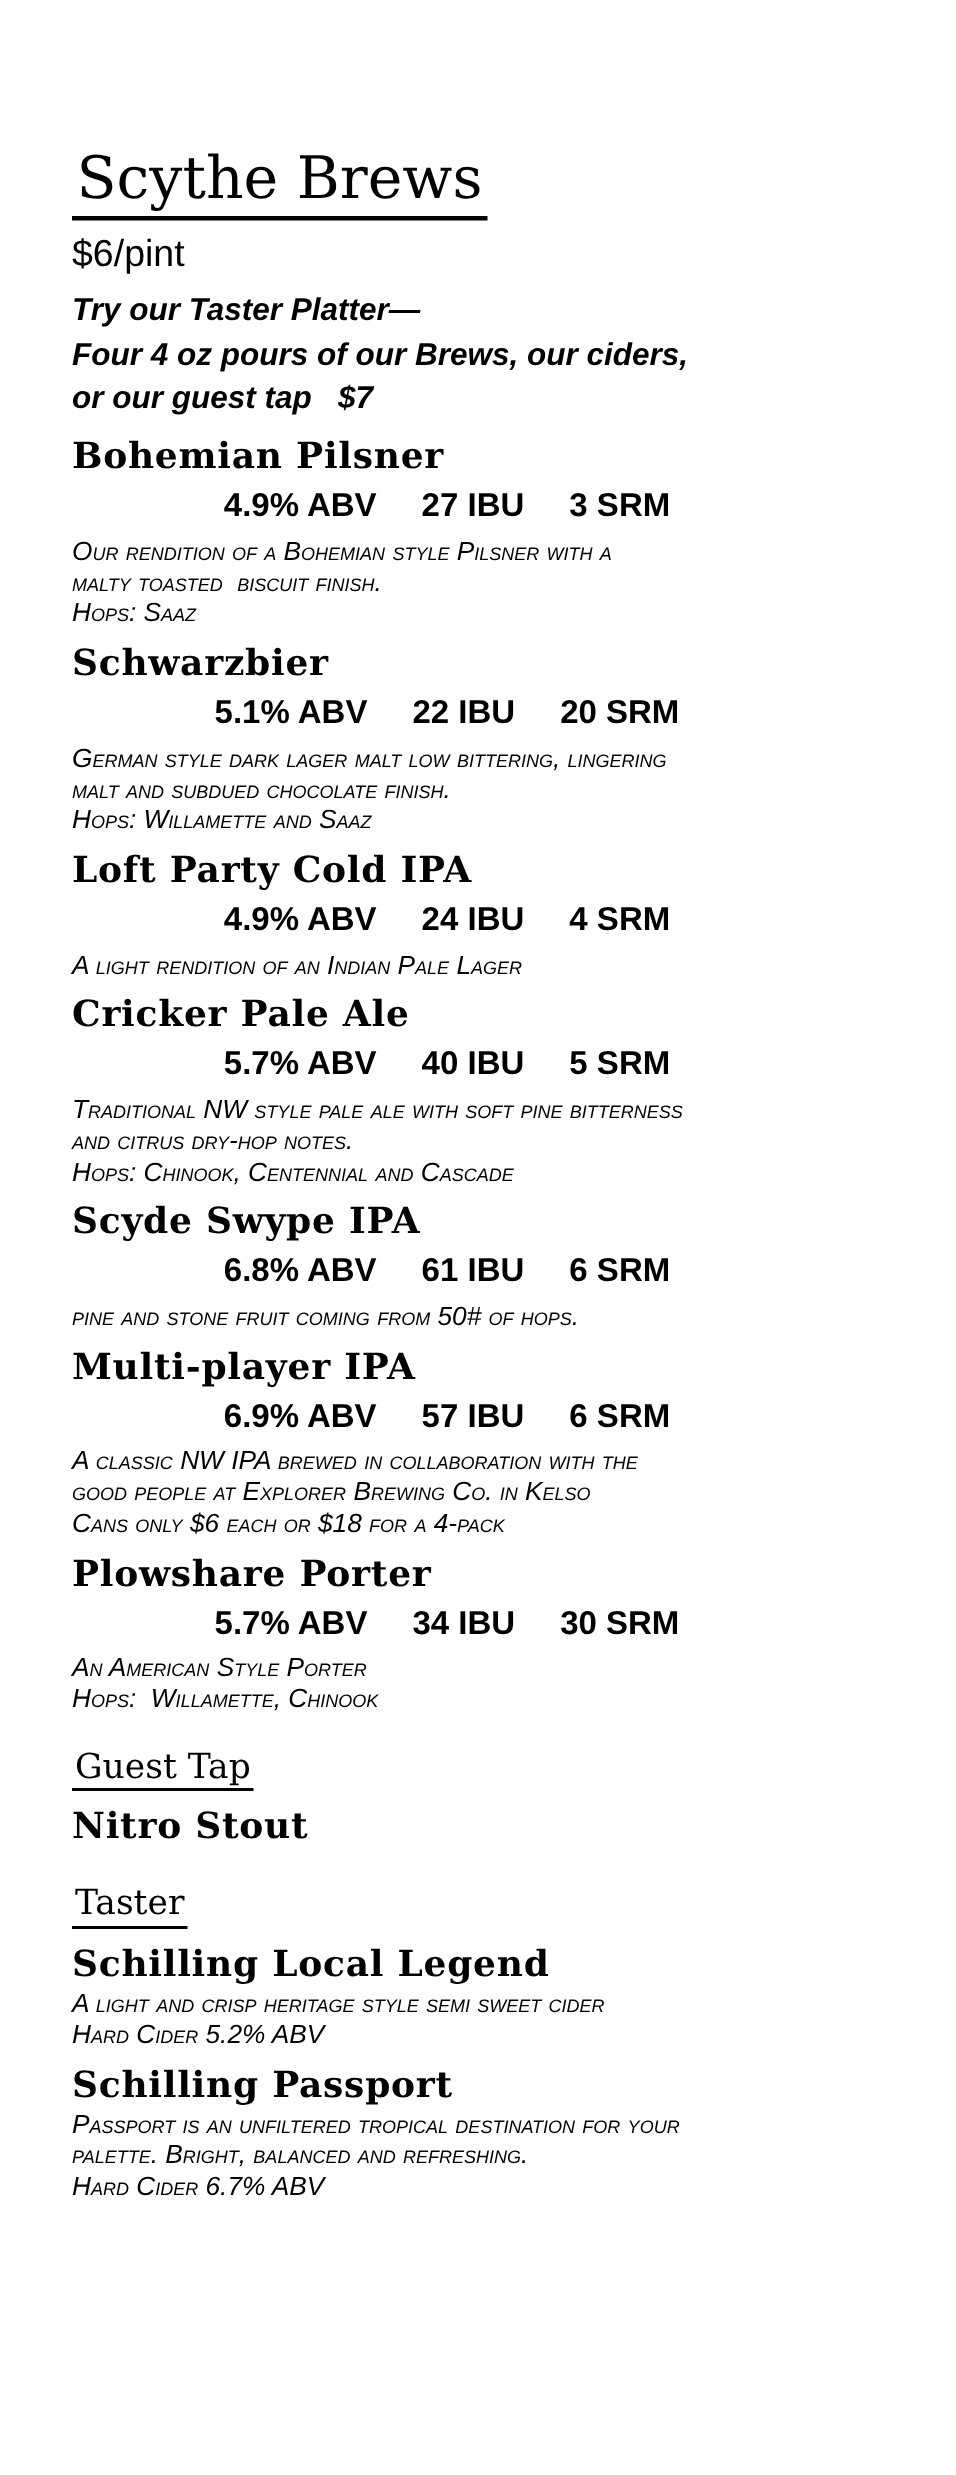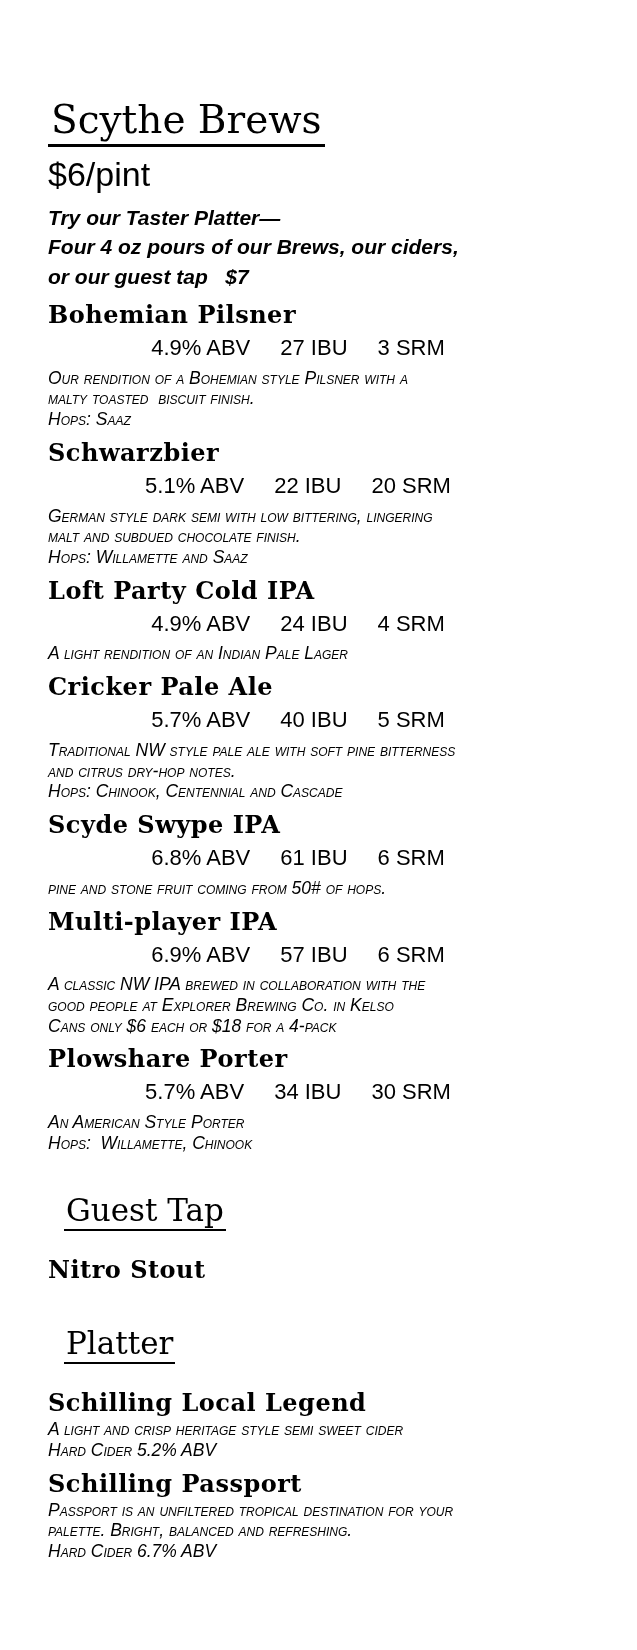--- a/index.html
+++ b/index.html
@@ -22,21 +22,21 @@
     font-family: "DejaVu Serif", serif;
     font-weight: 400;
     font-size: 39px;
     line-height: 1.15;
     display: inline-block;
     border-bottom: 3px solid #000;
     padding: 0 3px 1px 3px;
     margin: 0;
   }
   .price-line {
-    font-size: 34px;
+    font-size: 25px;
     line-height: 1.2;
     margin-top: 7px;
   }
   .promo {
     margin-top: 8px;
   }
   .promo-line {
     font-size: 21px;
     font-weight: 700;
     font-style: italic;
@@ -51,37 +51,38 @@
     line-height: 1.25;
     margin: 8px 0 1px 0;
   }
   .stats {
     display: flex;
     justify-content: center;
     gap: 30px;
     font-size: 22px;
     line-height: 1.25;
     margin: 4px 0 6px 0;
+    font-weight: bold;
   }
   .desc-line {
     font-size: 17.5px;
     font-style: italic;
     font-variant: small-caps;
     line-height: 1.19;
     white-space: pre;
   }
   .section-heading {
     font-family: "DejaVu Serif", serif;
     font-weight: 400;
-    font-size: 31px;
+    font-size: 23px;
     line-height: 1.2;
     display: inline-block;
     border-bottom: 2.5px solid #000;
     padding: 0 2px 0 2px;
-    margin: 16px;
+    margin: 0;
   }
   .guest-section { margin-top: 22px; }
   .ciders-section { margin-top: 24px; }
   .section-heading-wrap { margin-bottom: 4px; }
 </style>
 </head>
 <body>
 
 <div class="menu">
 
@@ -108,21 +109,21 @@
     <div class="desc-line">Hops: Saaz</div>
   </section>
 
   <section>
     <h3 class="brew-name">Schwarzbier</h3>
     <div class="stats">
       <span>5.1% ABV</span>
       <span>22 IBU</span>
       <span>20 SRM</span>
     </div>
-    <div class="desc-line">German style dark semi with low bittering, lingering</div>
+    <div class="desc-line">German style dark lager malt low bittering, lingering</div>
     <div class="desc-line">malt and subdued chocolate finish.</div>
     <div class="desc-line">Hops: Willamette and Saaz</div>
   </section>
 
   <section>
     <h3 class="brew-name">Loft Party Cold IPA</h3>
     <div class="stats">
       <span>4.9% ABV</span>
       <span>24 IBU</span>
       <span>4 SRM</span>
@@ -177,21 +178,21 @@
 
   <section class="guest-section">
     <div class="section-heading-wrap">
       <h2 class="section-heading">Guest Tap</h2>
     </div>
     <h3 class="item-name">Nitro Stout</h3>
   </section>
 
   <section class="ciders-section">
     <div class="section-heading-wrap">
-      <h2 class="section-heading">Platter</h2>
+      <h2 class="section-heading">Taster</h2>
     </div>
 
     <div>
       <h3 class="item-name">Schilling Local Legend</h3>
       <div class="desc-line">A light and crisp heritage style semi sweet cider</div>
       <div class="desc-line">Hard Cider 5.2% ABV</div>
     </div>
 
     <div>
       <h3 class="item-name">Schilling Passport</h3>

